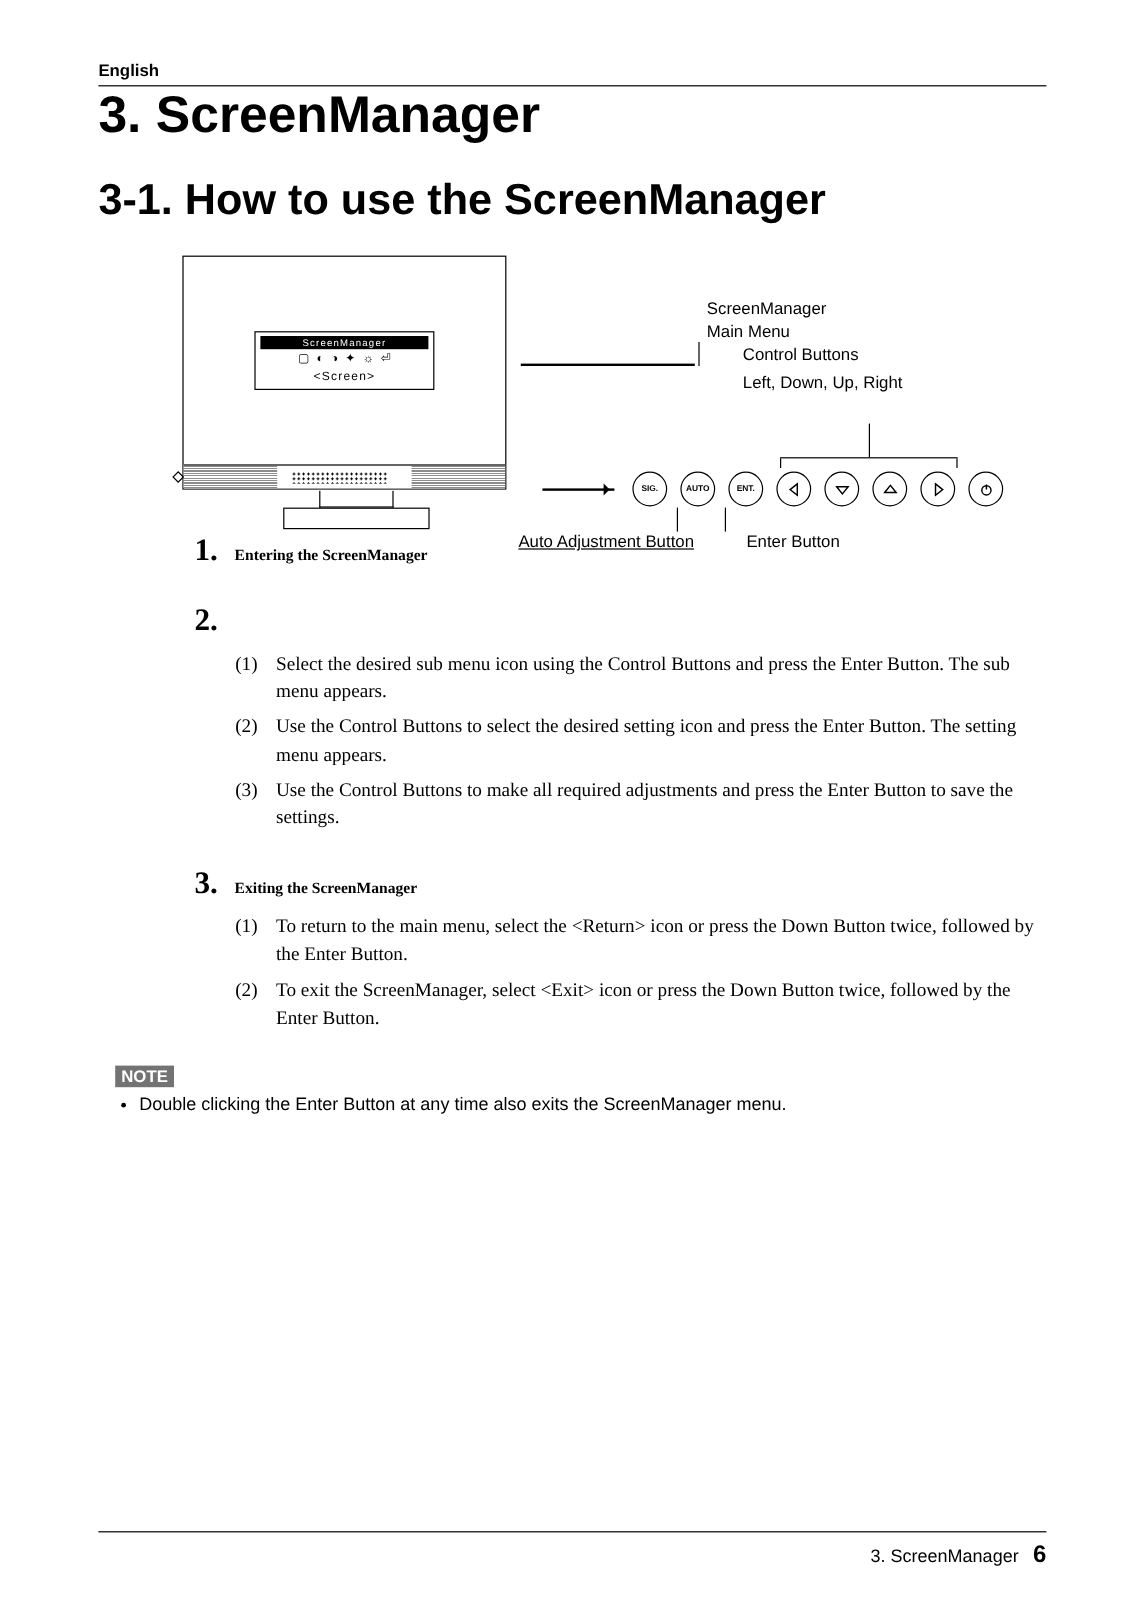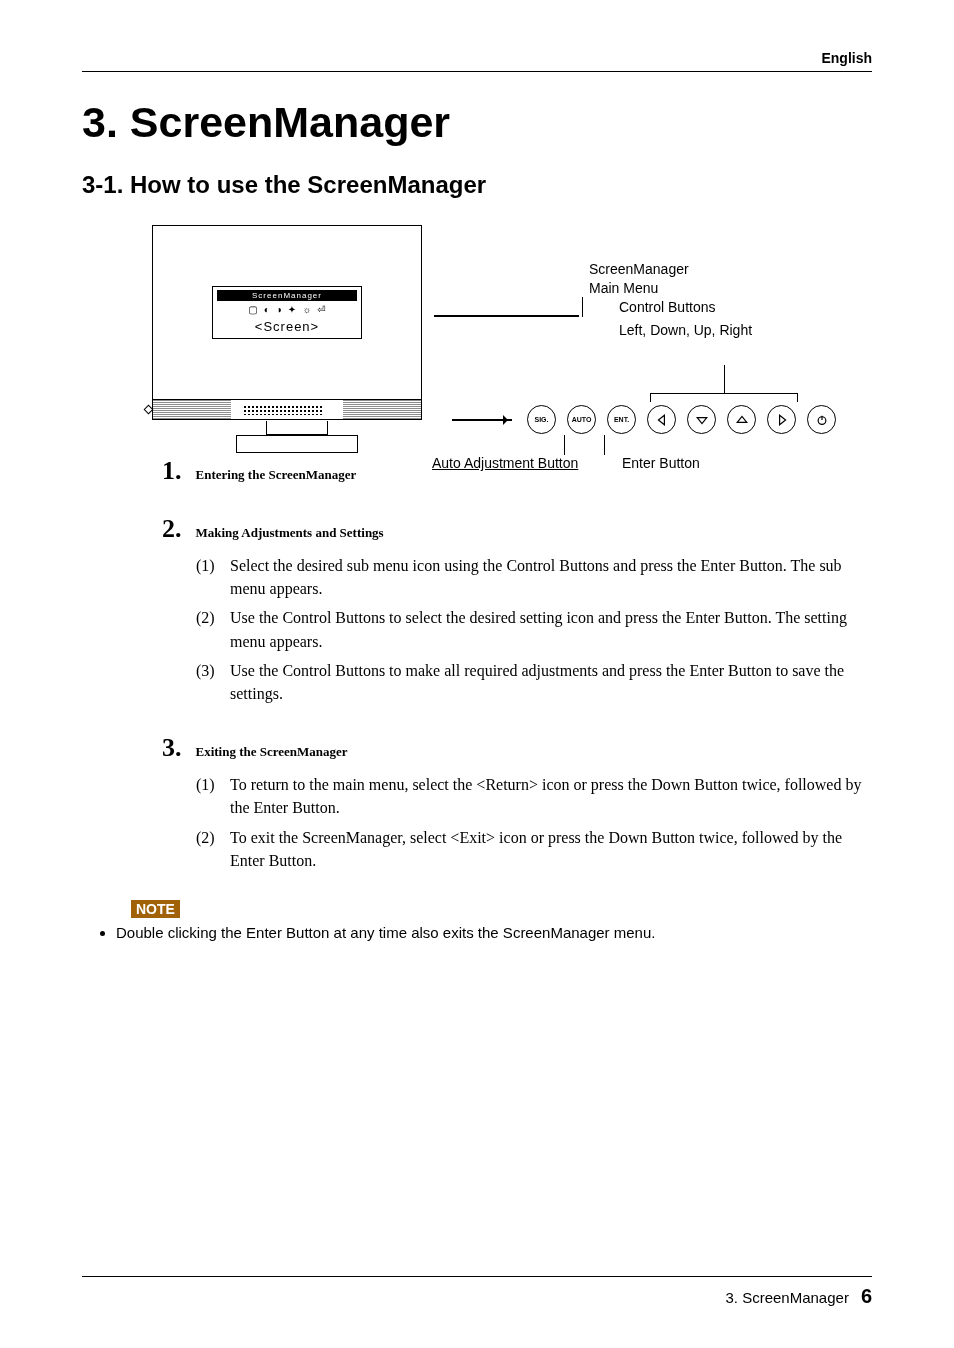--- a/index.html
+++ b/index.html
@@ -13,35 +13,34 @@
     width: 954px;
     height: 1348px;
     margin: 0 auto;
     padding: 50px 82px 40px;
     position: relative;
   }
   .top-lang {
     font-family: Arial, Helvetica, sans-serif;
     font-weight: bold;
     font-size: 14px;
-    text-align: right;
+    text-align: left;
     border-bottom: 1px solid #000;
     padding-bottom: 5px;
-    margin-bottom: 26px;
   }
   .chapter {
     font-family: Arial, Helvetica, sans-serif;
     font-weight: bold;
     font-size: 43px;
     margin: 0 0 24px;
   }
   .section {
     font-family: Arial, Helvetica, sans-serif;
     font-weight: bold;
-    font-size: 24px;
+    font-size: 36px;
     margin: 0 0 26px;
   }
   .diagram {
     width: 640px;
     margin-left: 70px;
     margin-bottom: 36px;
     position: relative;
   }
   .monitor-wrap {
     display:flex;
@@ -79,21 +78,21 @@
     letter-spacing:1px;
   }
   .osd .icons {
     display: flex;
     justify-content: center;
     gap: 6px;
     margin-bottom: 4px;
   }
   .osd .icons span{ font-size:10px; line-height:1;}
   .osd .status {
-    font-size:13px;
+    font-size:10px;
     letter-spacing:1px;
     margin-top:2px;
   }
   .bezel {
     height: 20px;
     display: flex;
     align-items: center;
     position: relative;
     background: #fff;
     border-top: 1px solid #000;
@@ -206,24 +205,23 @@
   .step-body .item{
     display:flex; gap:8px; margin-bottom:6px;
   }
   .step-body .item .n{flex:0 0 26px;}
   .note{
     margin: 20px 0 0 14px;
     font-family: Arial, Helvetica, sans-serif;
     font-size:15px;
   }
   .note .badge{
-    display:inline-block; background:#a16207; color:#fff;
+    display:inline-block; background:#737373; color:#fff;
     font-weight:bold; padding:1px 5px; margin-bottom:4px;
     font-size:14px;
-    margin-left:35px;
   }
   .note ul{margin:2px 0 0 6px; padding-left:14px;}
   .footer{
     position:absolute; left:82px; right:82px; bottom:40px;
     display:flex; justify-content:flex-end; align-items:baseline;
     border-top:1px solid #000; padding-top:8px;
     font-family: Arial, Helvetica, sans-serif; font-size:15px;
   }
   .footer .pg{ font-weight:bold; font-size:20px; margin-left:12px;}
 </style>
@@ -325,21 +323,20 @@
   <div class="step">
     <div class="step-head">
       <span class="step-num">1.</span>
       <span class="step-title">Entering the ScreenManager</span>
     </div>
   </div>
 
   <div class="step">
     <div class="step-head">
       <span class="step-num">2.</span>
-      <span class="step-title">Making Adjustments and Settings</span>
     </div>
     <div class="step-body">
       <div class="item">
           <span class="n">(1)</span>
           <span>Select the desired sub menu icon using the Control Buttons and press the Enter Button. The sub menu appears.</span>
         </div>
       <div class="item">
           <span class="n">(2)</span>
           <span>Use the Control Buttons to select the desired setting icon and press the Enter Button. The setting menu appears.</span>
         </div>

